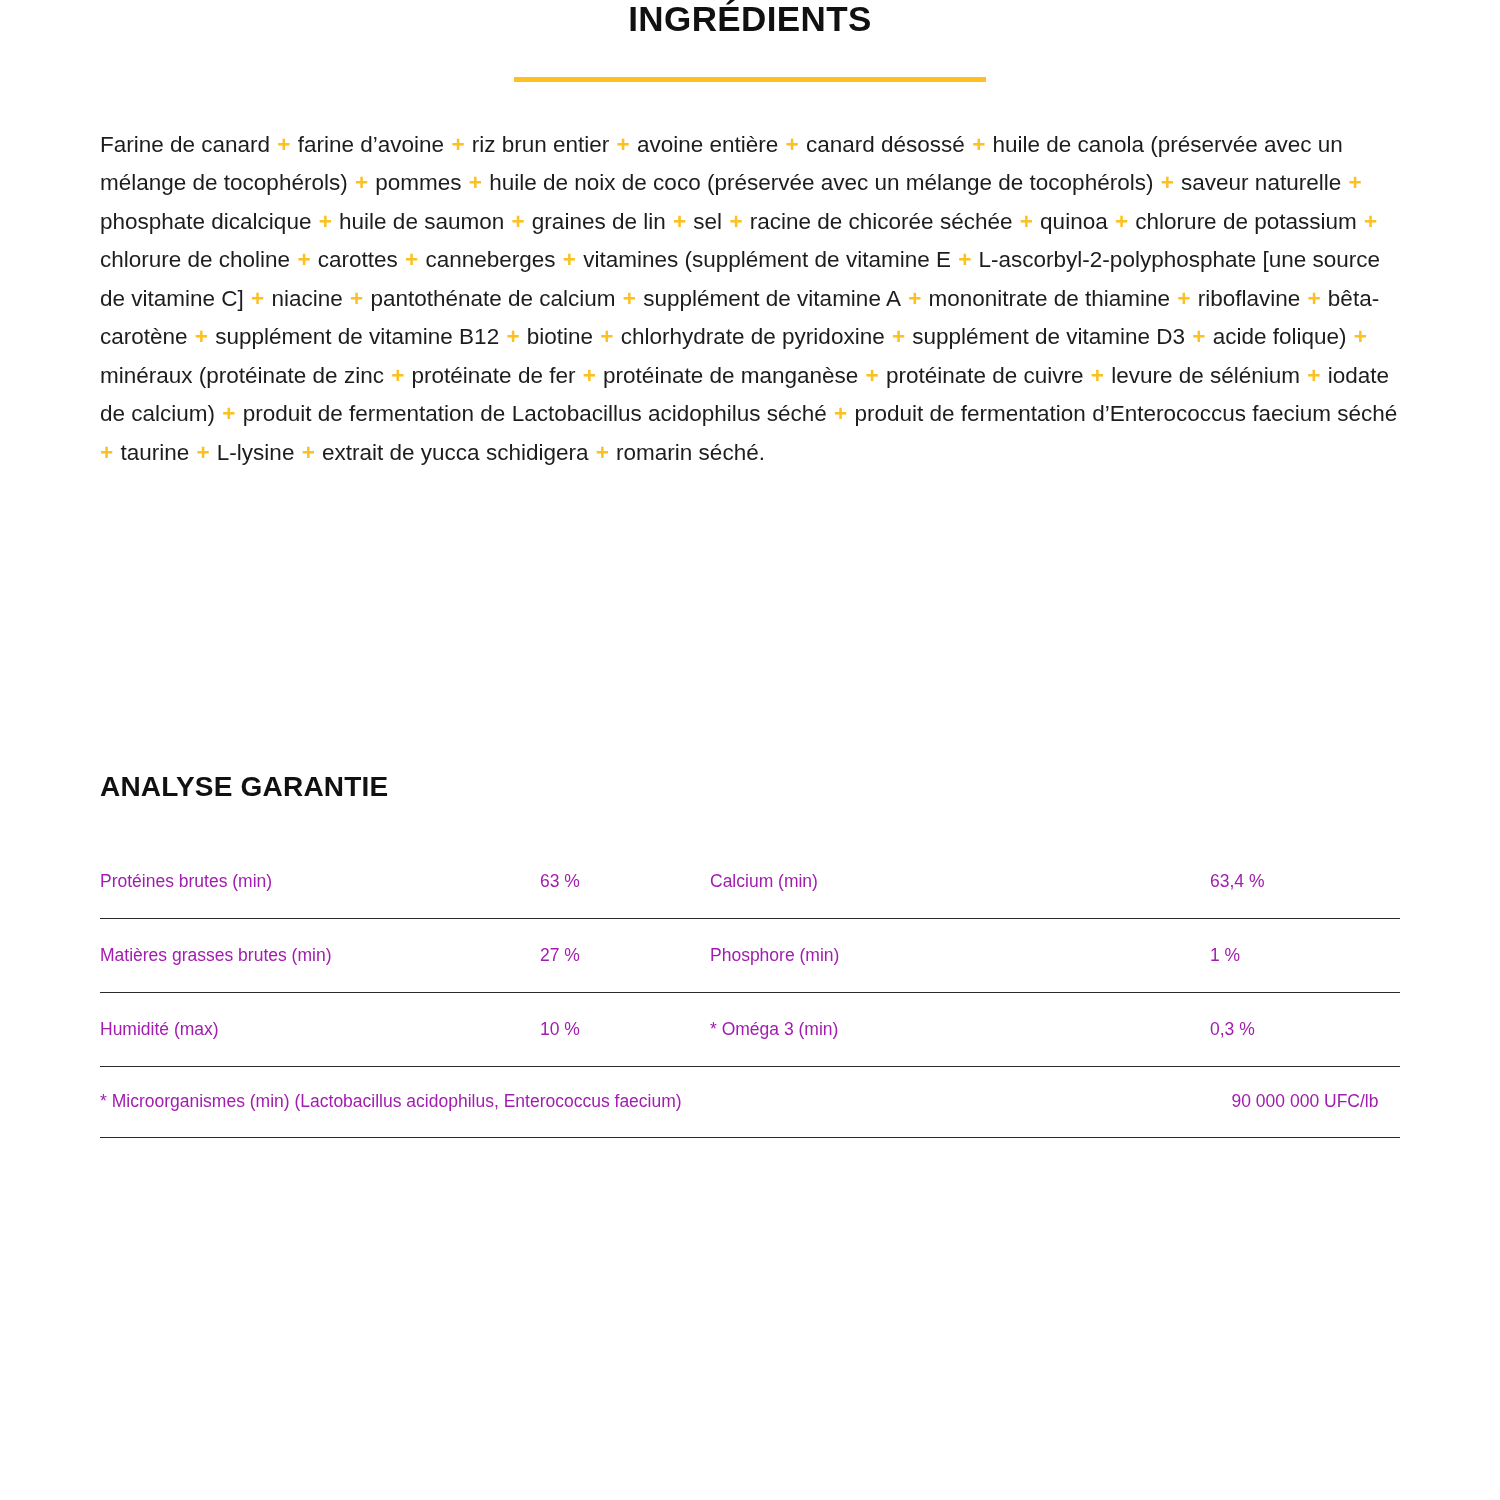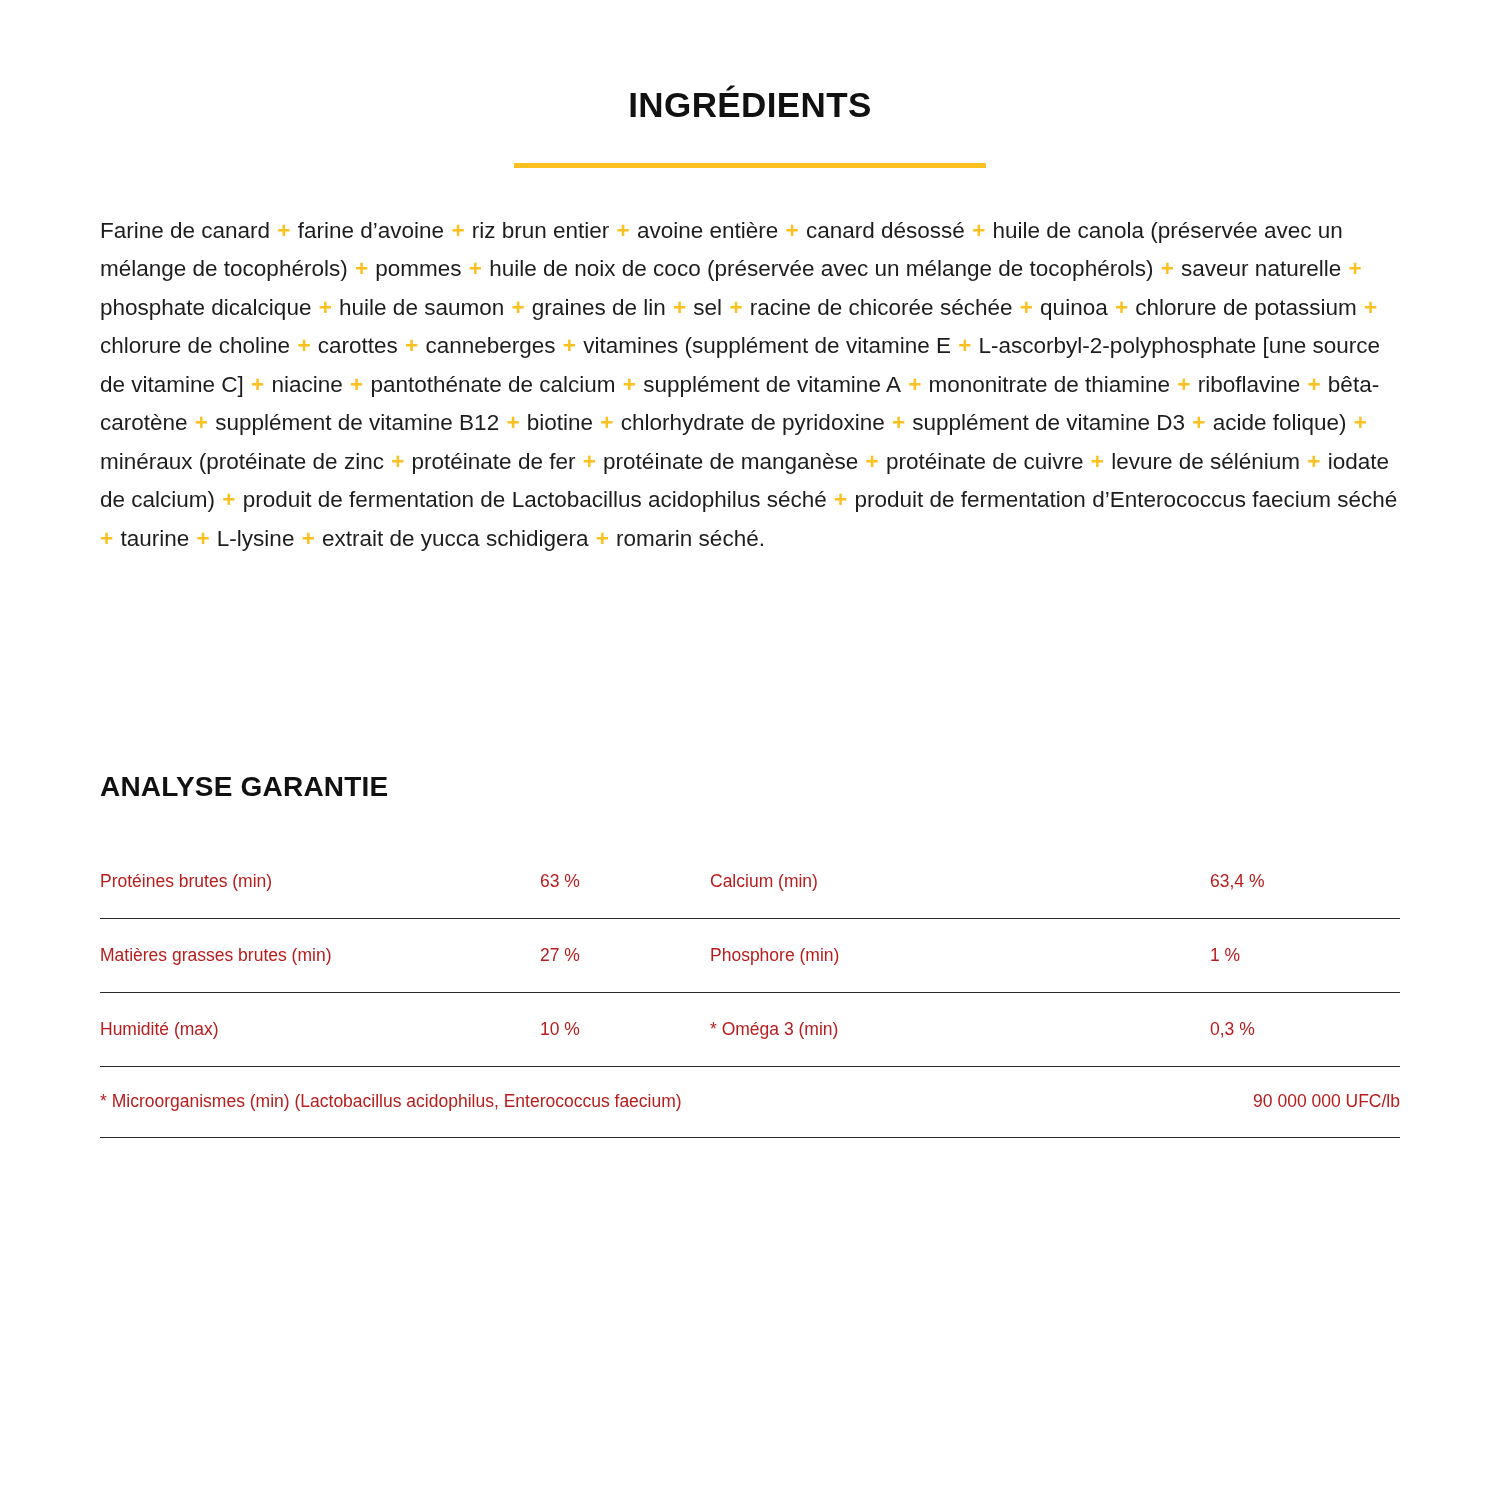--- a/index.html
+++ b/index.html
@@ -17,21 +17,20 @@
 
   .page {
     position: relative;
     width: 1500px;
     height: 1500px;
     box-sizing: border-box;
   }
 
   
   .ingredients-section {
-    padding-top: 86px;
   }
 
   .ingredients-title {
     text-align: center;
     font-size: 35px;
     font-weight: 800;
     letter-spacing: 0.4px;
     color: #111111;
     margin: 0;
     line-height: 1.1;
@@ -74,21 +73,21 @@
     letter-spacing: 0.2px;
     color: #111111;
     margin: 0 0 42px 0;
     line-height: 1.1;
   }
 
   table.analysis-table {
     width: 1300px;
     border-collapse: collapse;
     font-size: 17.5px;
-    color: #b91c1c;
+    color: #a21caf;
   }
 
   table.analysis-table td {
     padding: 0;
     vertical-align: middle;
     font-weight: 400;
   }
 
   tr.data-row {
     height: 73px;
@@ -103,21 +102,21 @@
   td.value-left   { width: 170px; }
   td.label-right  { width: 500px; padding-left: 10px; }
   td.value-right  { width: 190px; }
 
   tr.micro-row { height: 70px; }
   tr.micro-row td {
     border-bottom: 1.6px solid #2a2a2a;
     height: 70px;
   }
   td.micro-label { padding-left: 4px; }
-  td.micro-value { text-align: right; padding-left: 10px; }
+  td.micro-value { text-align: center; padding-left: 10px; }
 
   .footnote {
     margin-top: 26px;
     width: 1285px;
     font-size: 14.5px;
     line-height: 21px;
     color: #232323;
     padding-left: 4px;
   }
 </style>

